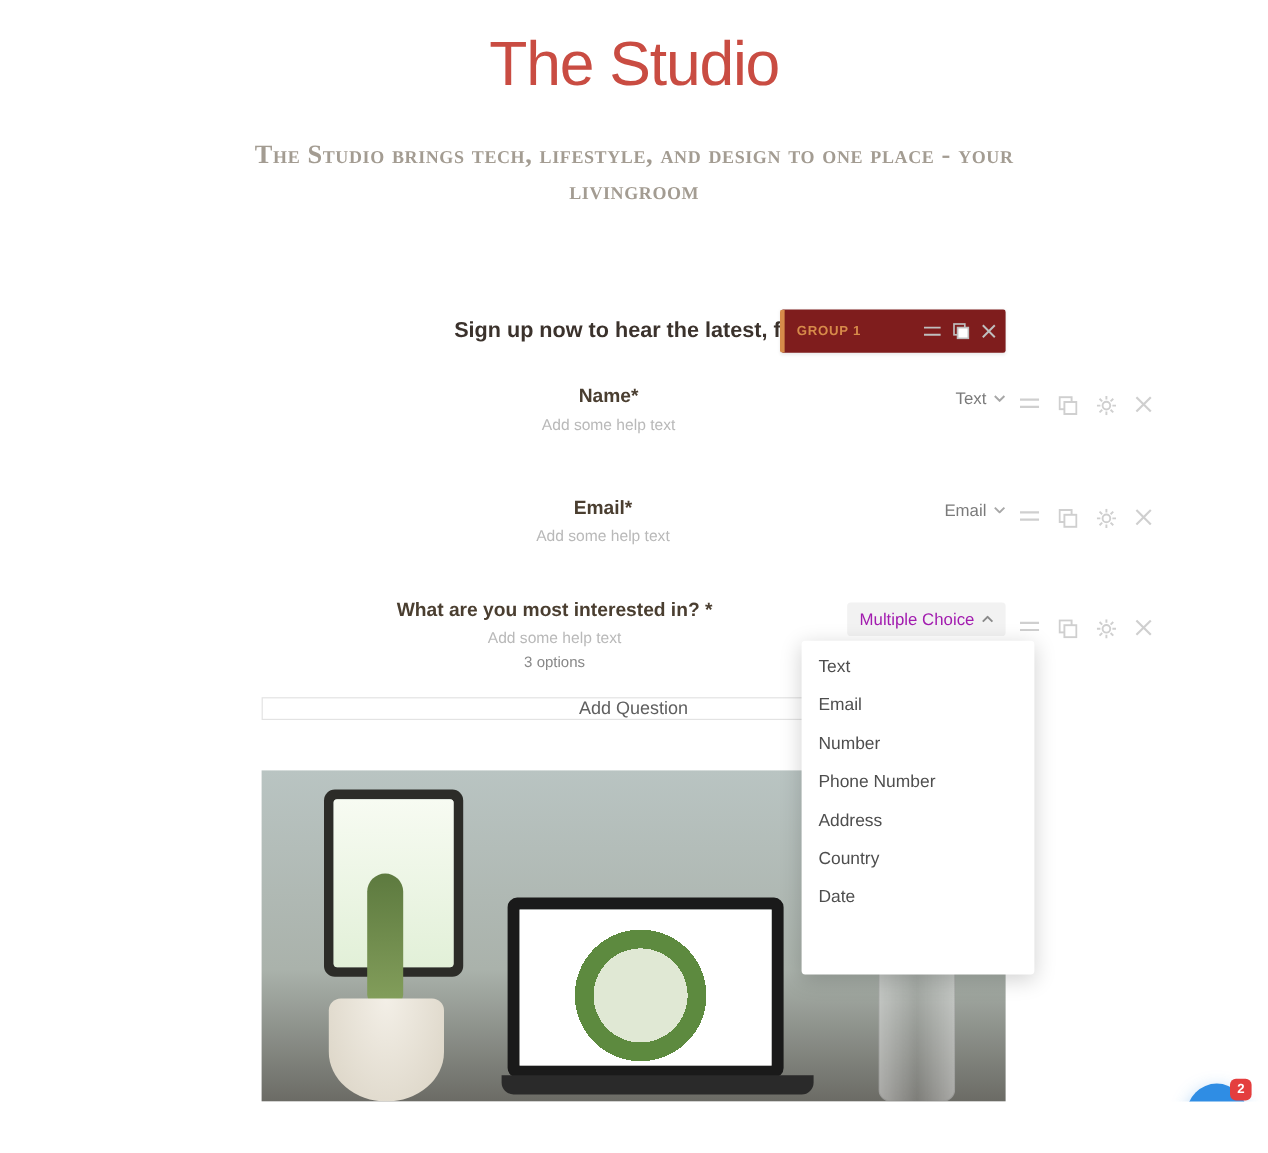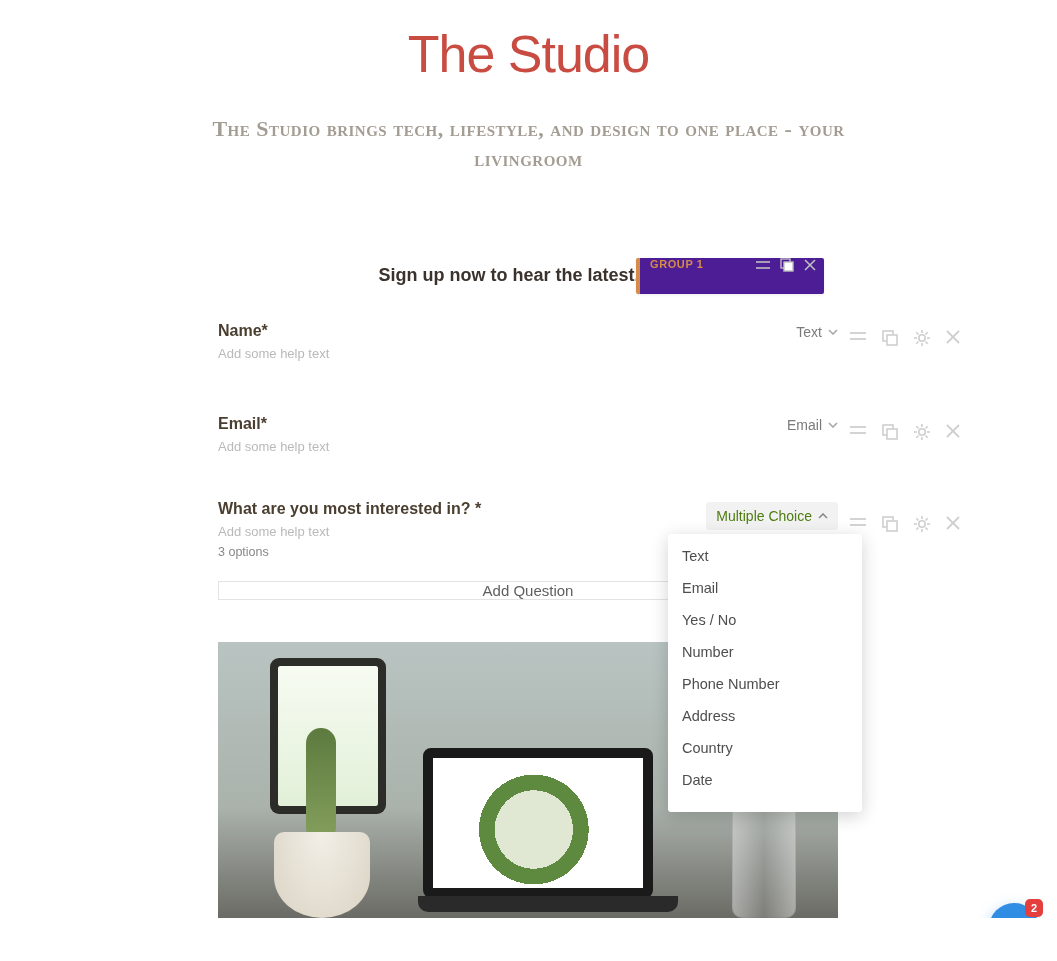--- a/index.html
+++ b/index.html
@@ -33,60 +33,61 @@
 }
 .cta {
   text-align: center;
   font-size: 18px;
   font-weight: 600;
   color: #3b322c;
   margin-top: 92px;
 }
 .group-tag {
   position: absolute;
-  left: 636px;
+  left: 650px;
   top: 258px;
   width: 188px;
   height: 36px;
-  background: #4c1d95;
+  background: #7f1d1d;
   border-left: 4px solid #d78b4a;
   display: flex;
-  align-items: flex-start;
+  align-items: center;
   padding: 0 8px 0 10px;
   border-radius: 2px;
   box-shadow: 0 1px 3px rgba(0,0,0,0.08);
 }
 .group-tag-label {
   color: #d78b4a;
   font-size: 11px;
   font-weight: 700;
   letter-spacing: 0.6px;
   flex: 1;
 }
 .group-icons { display: flex; align-items: center; gap: 10px; color: #bfbfbf; }
 .form-area {
   width: 620px;
   margin: 36px 0 0 218px;
+  text-align: center;
 }
 .question-row { display: flex; align-items: flex-start; margin-top: 26px; }
 .question-row:first-child { margin-top: 24px; }
 .q-left { flex: 1; }
 .q-label { font-size: 16px; font-weight: 600; color: #4a3e30; }
 .q-help { font-size: 13px; color: #b9b9b9; margin-top: 6px; }
 .q-meta { font-size: 12.5px; color: #888; margin-top: 6px; }
 .q-type {
   display: flex; align-items: center; gap: 6px;
   color: #7a7a7a; font-size: 14px; margin-top: 2px;
   cursor: pointer;
 }
 .q-type.active {
   background: #f2f2f2;
   padding: 6px 10px;
   border-radius: 3px;
-  color: #4d7c0f;
+  color: #a21caf;
 }
 .row-wrap { position: relative; }
 .row-tools {
   position: absolute;
   left: 850px;
   display: flex;
   gap: 16px;
   color: #c9c9c9;
 }
 .tools-name { top: 330px; }
@@ -405,21 +406,20 @@
         </div>
       <div class="hero-laptop-base"></div>
     </div>
     <div class="hero-bottle"></div>
   </div>
 
   
   <div class="dropdown">
     <div class="dropdown-item">Text</div>
     <div class="dropdown-item">Email</div>
-    <div class="dropdown-item">Yes / No</div>
     <div class="dropdown-item">Number</div>
     <div class="dropdown-item">Phone Number</div>
     <div class="dropdown-item">Address</div>
     <div class="dropdown-item">Country</div>
     <div class="dropdown-item">Date</div>
   </div>
 
   
   <div class="chat-widget" style="top:903px; bottom:auto;">
     <svg width="26" height="26" viewBox="0 0 26 26">

